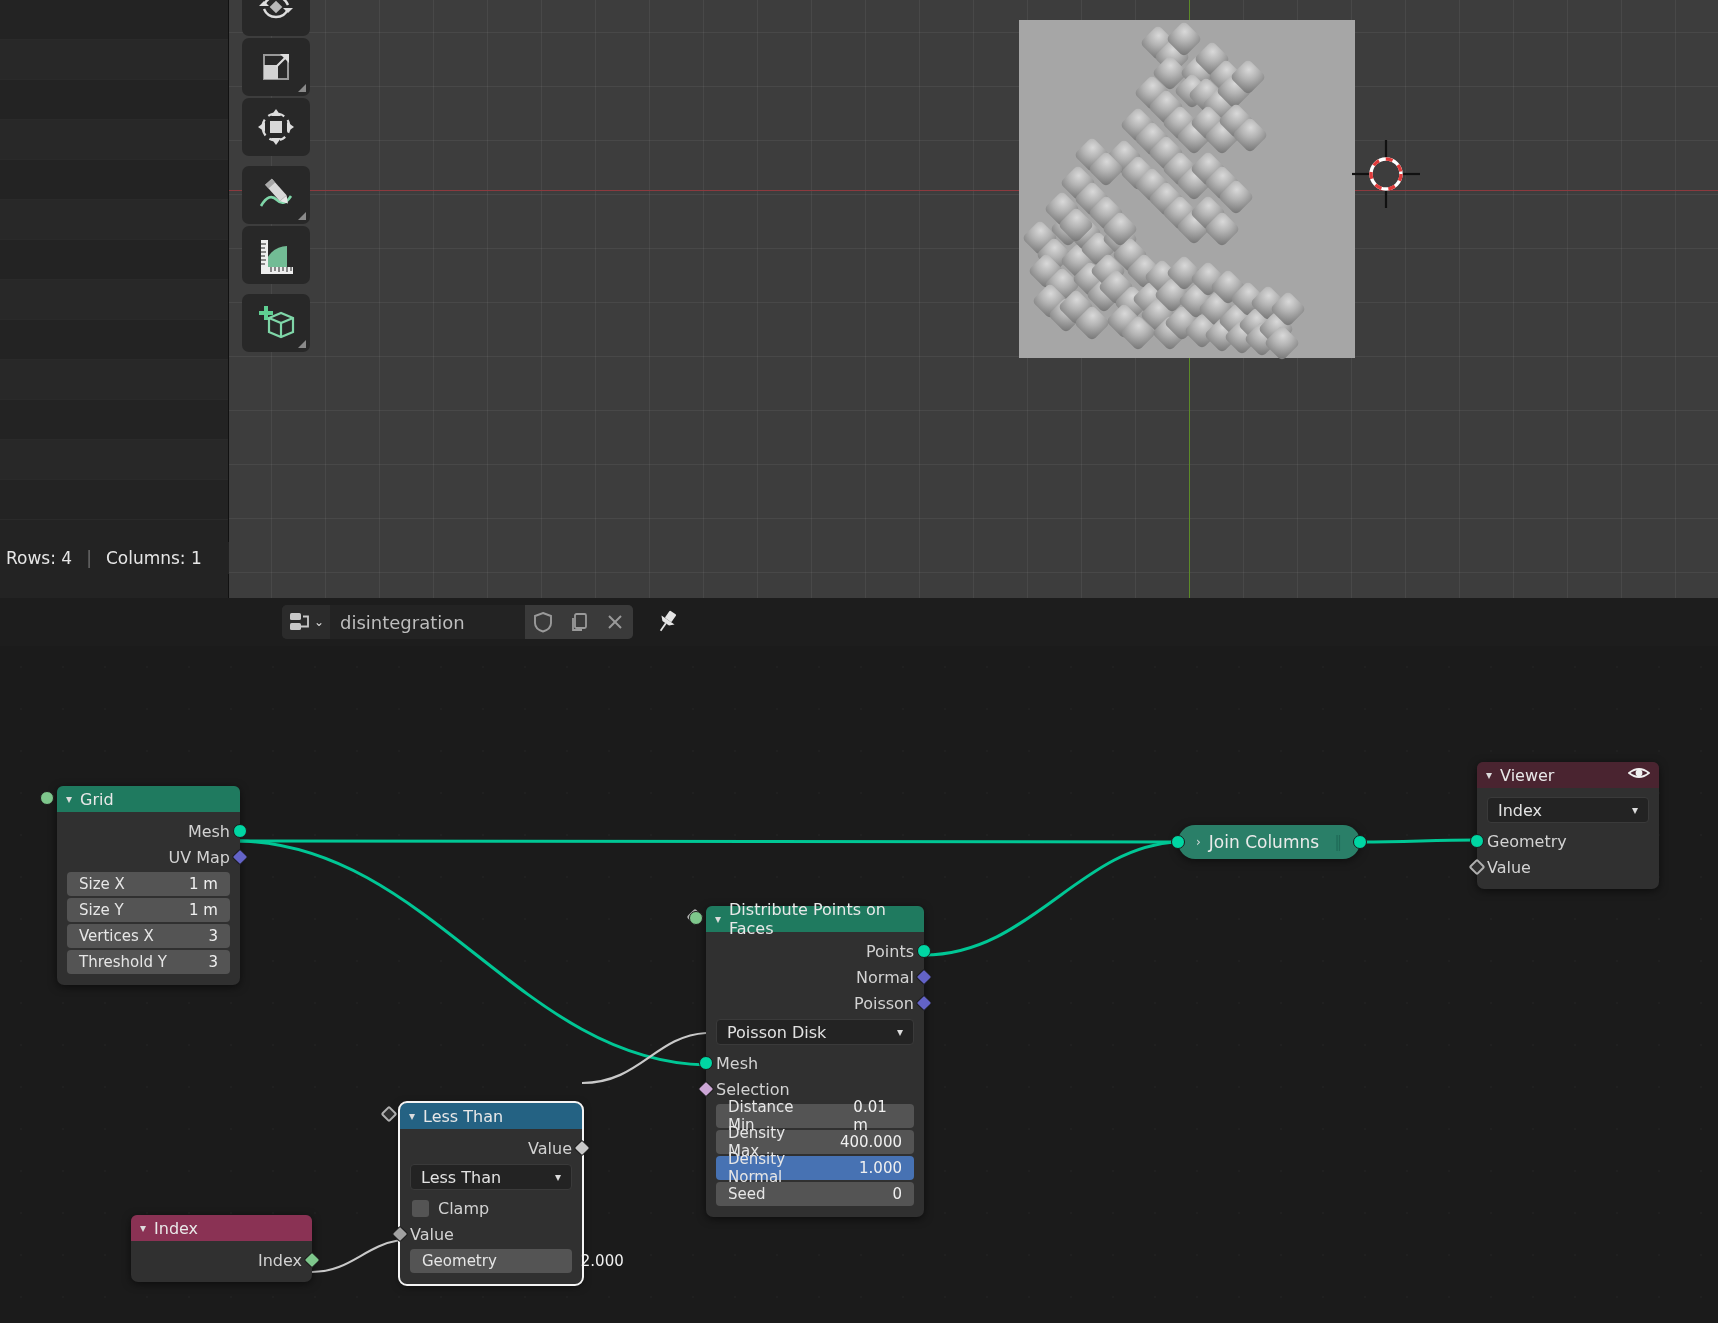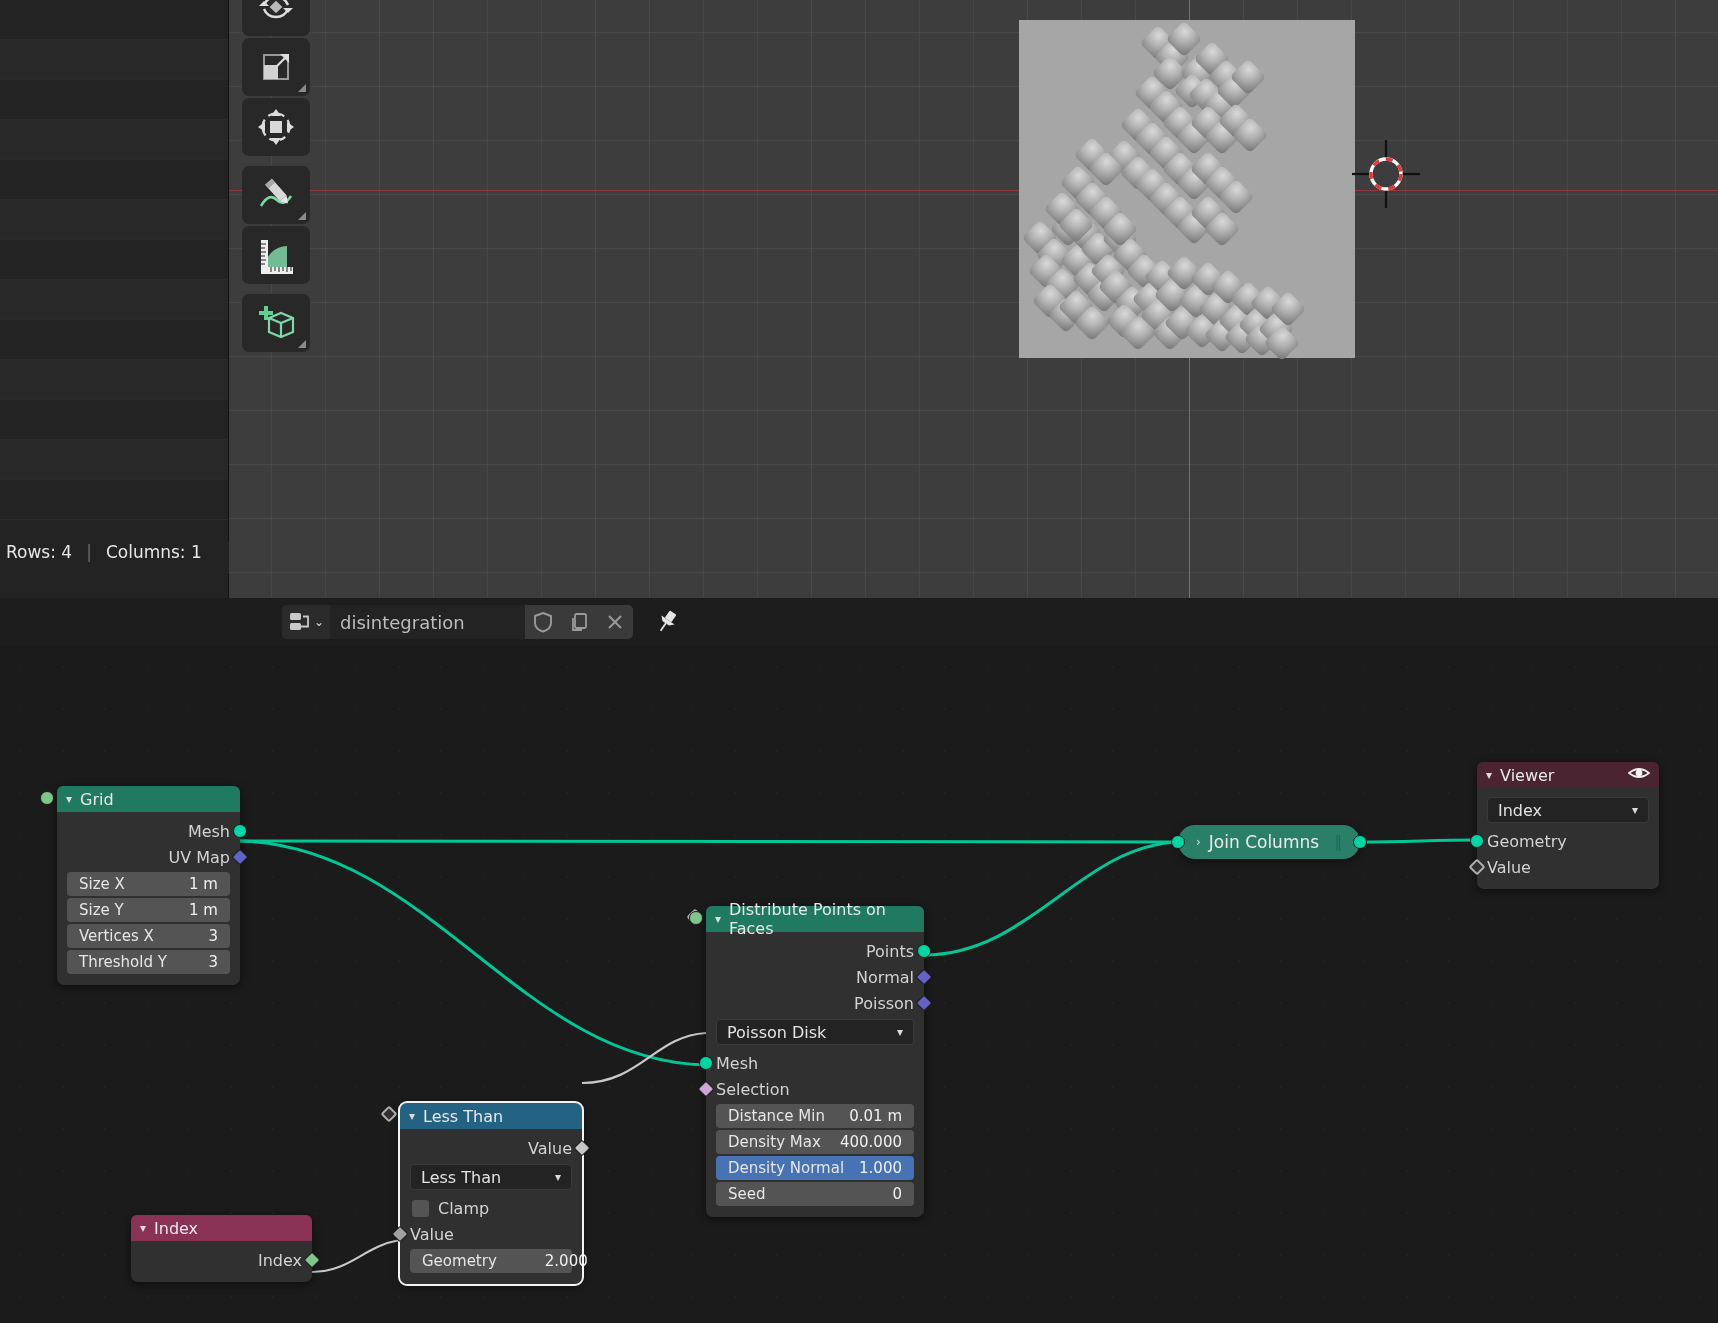--- a/index.html
+++ b/index.html
@@ -16,21 +16,21 @@
 
   
   #spreadsheet {
     position:absolute; left:0; top:0; width:229px; height:598px;
     background:#232323; border-right:1px solid #111;
   }
   .ss-row { height:40px; border-bottom:1px solid #2a2a2a; }
   .ss-row.alt { background:#282828; }
   #ss-footer {
     position:absolute; left:0; bottom:24px; width:229px; height:32px;
-    display:flex; gap:14px; padding-left:6px;
+    display:flex; align-items:center; gap:14px; padding-left:6px;
     background:#232323; color:#e6e6e6; font-size:17px;
   }
   #ss-footer .sep { color:#6a6a6a; }
 
   
   #viewport {
     position:absolute; left:229px; top:0; width:1489px; height:598px;
     background:#3d3d3d; overflow:hidden;
   }
   #vp-grid {
@@ -117,21 +117,21 @@
   .sock.diamond-dot { border-radius:2px; transform:rotate(45deg); width:12px; height:12px; background:#303030; border:2px solid #b0b0b0; }
   .sock.geo { background:#00d6a3; }
   .sock.vec { background:#6363c7; }
   .sock.bool { background:#cca6d6; }
   .sock.grey { background:#a1a1a1; }
   .sock.green { background:#7ec78c; }
   .sock.white { background:#c8c8c8; }
   .field {
     margin:2px 10px; height:24px; background:#545454; border-radius:4px;
     display:flex; align-items:center; justify-content:space-between;
-    padding:0 12px; color:#e6e6e6; font-size:15px;
+    padding:0 12px; color:#e6e6e6; font-size:15px;gap:36px;
   }
   .field.highlight { background:#4772b3; }
   .field .fv { color:#f0f0f0; }
   .dropdown {
     margin:3px 10px 5px 10px; height:26px; background:#232323; border:1px solid #3a3a3a; border-radius:4px;
     display:flex; align-items:center; justify-content:space-between; padding:0 10px;
     color:#e2e2e2; font-size:16px;
   }
   .checkrow { height:26px; display:flex; align-items:center; gap:9px; padding:0 12px; color:#d2d2d2; font-size:16px; }
   .cbox { width:17px; height:17px; background:#545454; border-radius:3px; }

